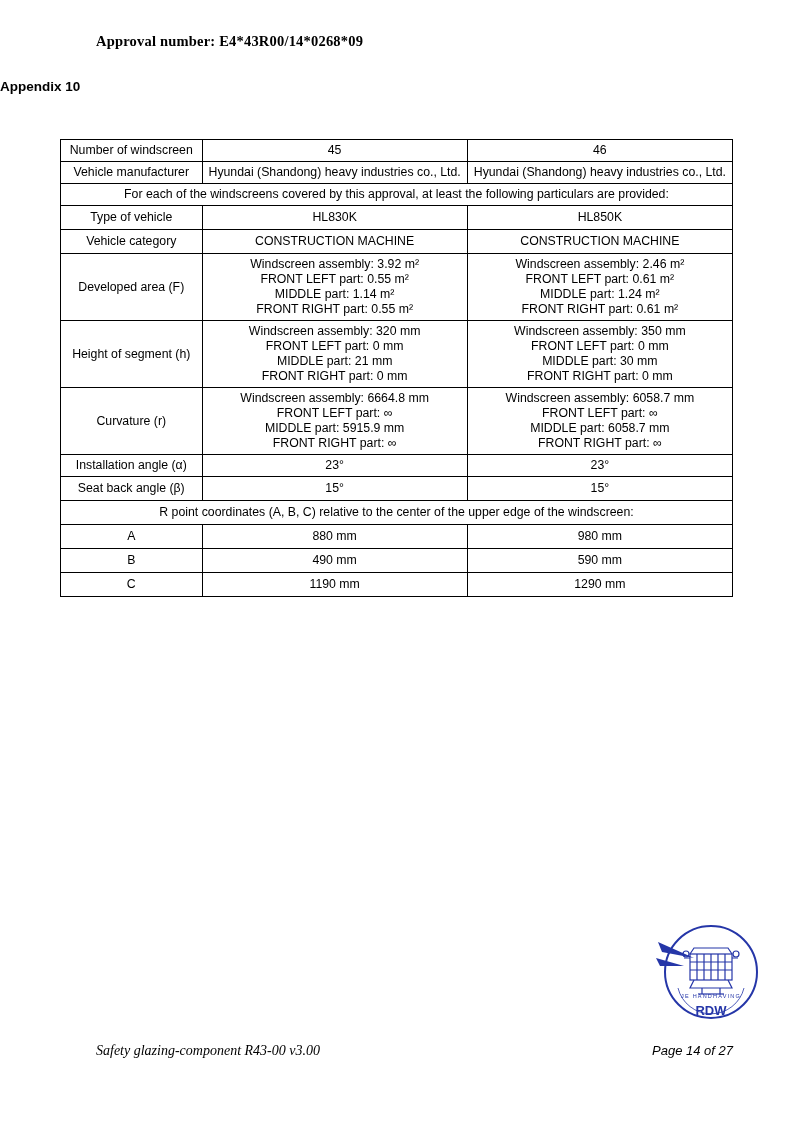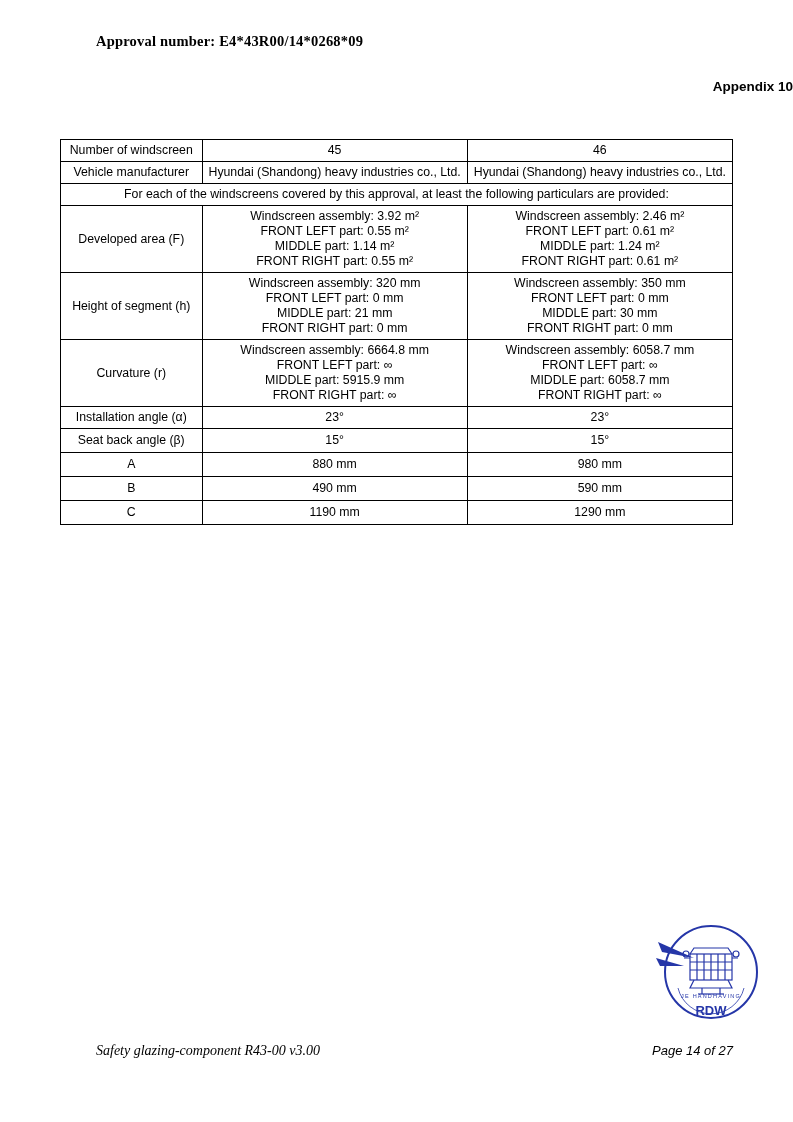--- a/index.html
+++ b/index.html
@@ -28,21 +28,21 @@
     font-family: "Liberation Serif", serif;
     font-weight: bold;
     font-size: 14.5px;
     letter-spacing: 0.2px;
   }
   .appendix-title {
     position: absolute;
     top: 79px;
     left: 0;
     width: 793px;
-    text-align: right;
+    text-align: left;
     font-weight: bold;
     font-size: 13.5px;
   }
   .contents-title {
     position: absolute;
     top: 106px;
     left: 0;
     width: 793px;
     text-align: center;
     font-weight: bold;
@@ -136,20 +136,30 @@
         <td>46</td>
       </tr>
       <tr>
         <td class="lbl">Vehicle manufacturer</td>
         <td>Hyundai (Shandong) heavy industries co., Ltd.</td>
         <td>Hyundai (Shandong) heavy industries co., Ltd.</td>
       </tr>
       <tr>
         <td class="full" colspan="3">For each of the windscreens covered by this approval, at least the following particulars are provided:</td>
       </tr>
+      <tr class="row-h">
+        <td class="lbl">Type of vehicle</td>
+        <td>HL830K</td>
+        <td>HL850K</td>
+      </tr>
+      <tr class="row-h">
+        <td class="lbl">Vehicle category</td>
+        <td>CONSTRUCTION MACHINE</td>
+        <td>CONSTRUCTION MACHINE</td>
+      </tr>
       <tr>
         <td class="lbl">Developed area (F)</td>
         <td class="multi">
           <div>Windscreen assembly: 3.92 m²</div>
           <div>FRONT LEFT part: 0.55 m²</div>
           <div>MIDDLE part: 1.14 m²</div>
           <div>FRONT RIGHT part: 0.55 m²</div>
         </td>
         <td class="multi">
           <div>Windscreen assembly: 2.46 m²</div>
@@ -190,20 +200,23 @@
       </tr>
       <tr>
         <td class="lbl">Installation angle (α)</td>
         <td>23°</td>
         <td>23°</td>
       </tr>
       <tr class="row-h">
         <td class="lbl">Seat back angle (β)</td>
         <td>15°</td>
         <td>15°</td>
+      </tr>
+      <tr class="row-h">
+        <td colspan="3">R point coordinates (A, B, C) relative to the center of the upper edge of the windscreen:</td>
       </tr>
       <tr class="row-h">
         <td class="lbl">A</td>
         <td>880 mm</td>
         <td>980 mm</td>
       </tr>
       <tr class="row-h">
         <td class="lbl">B</td>
         <td>490 mm</td>
         <td>590 mm</td>

